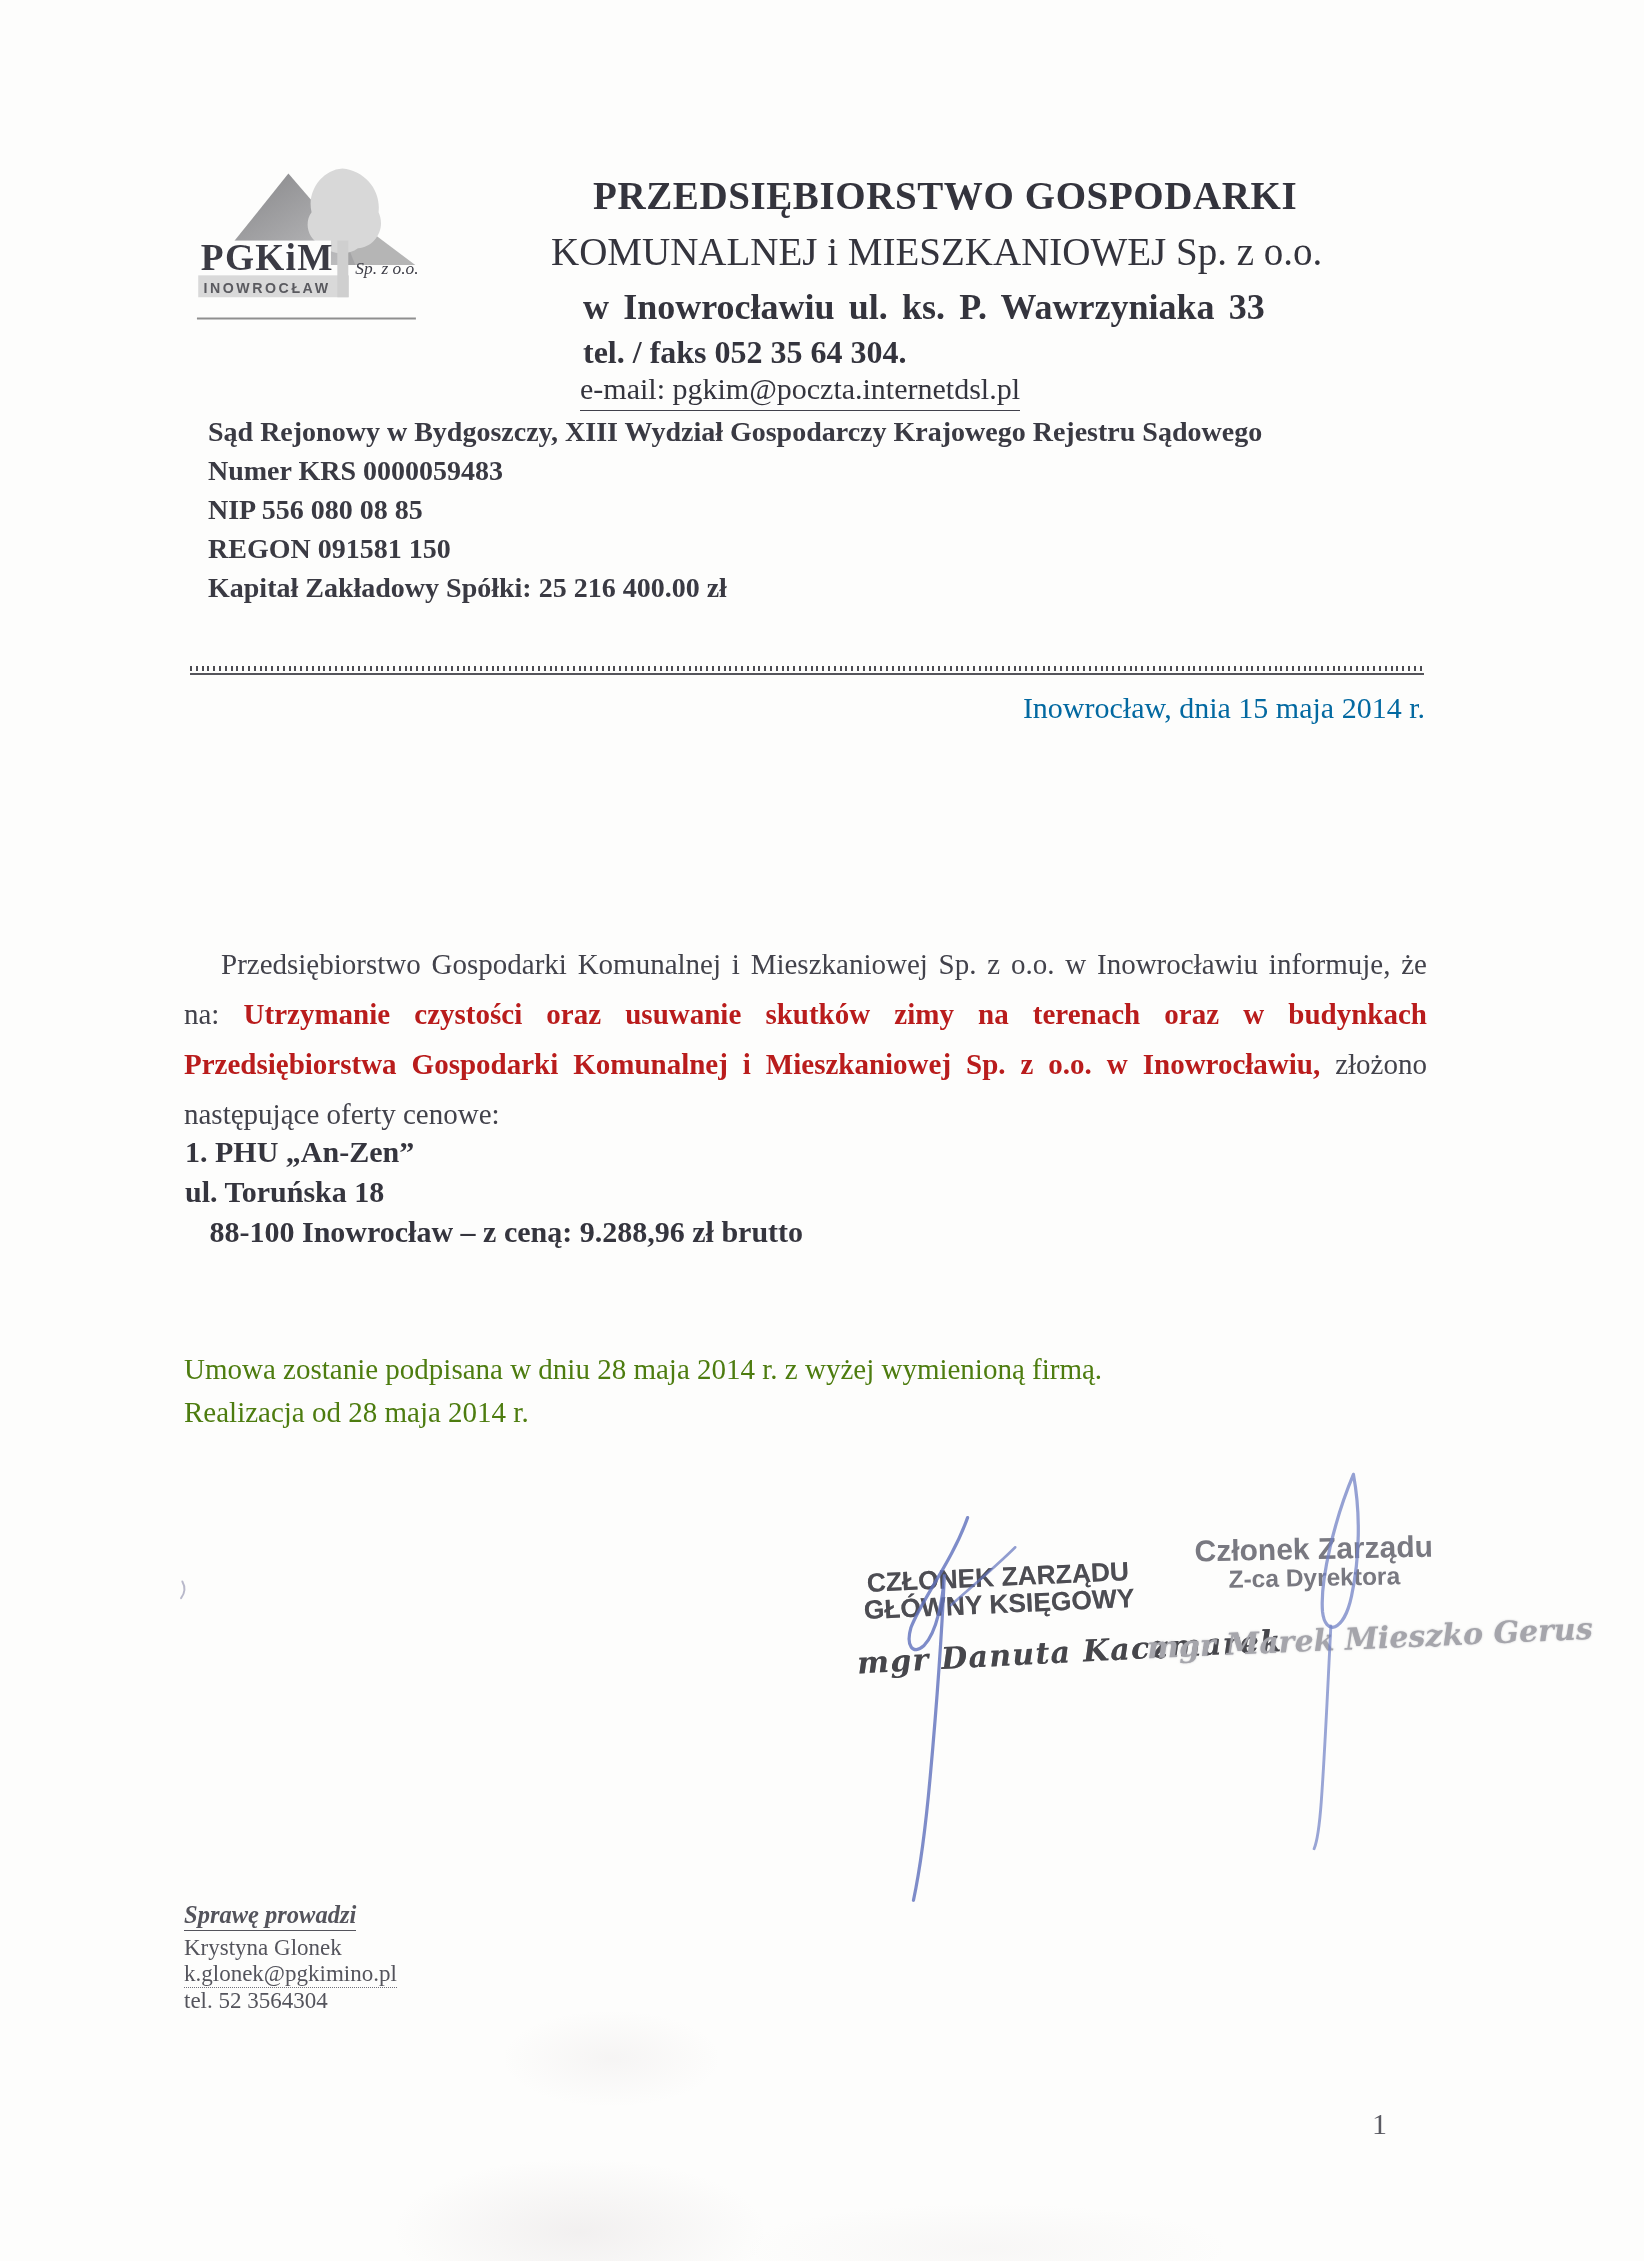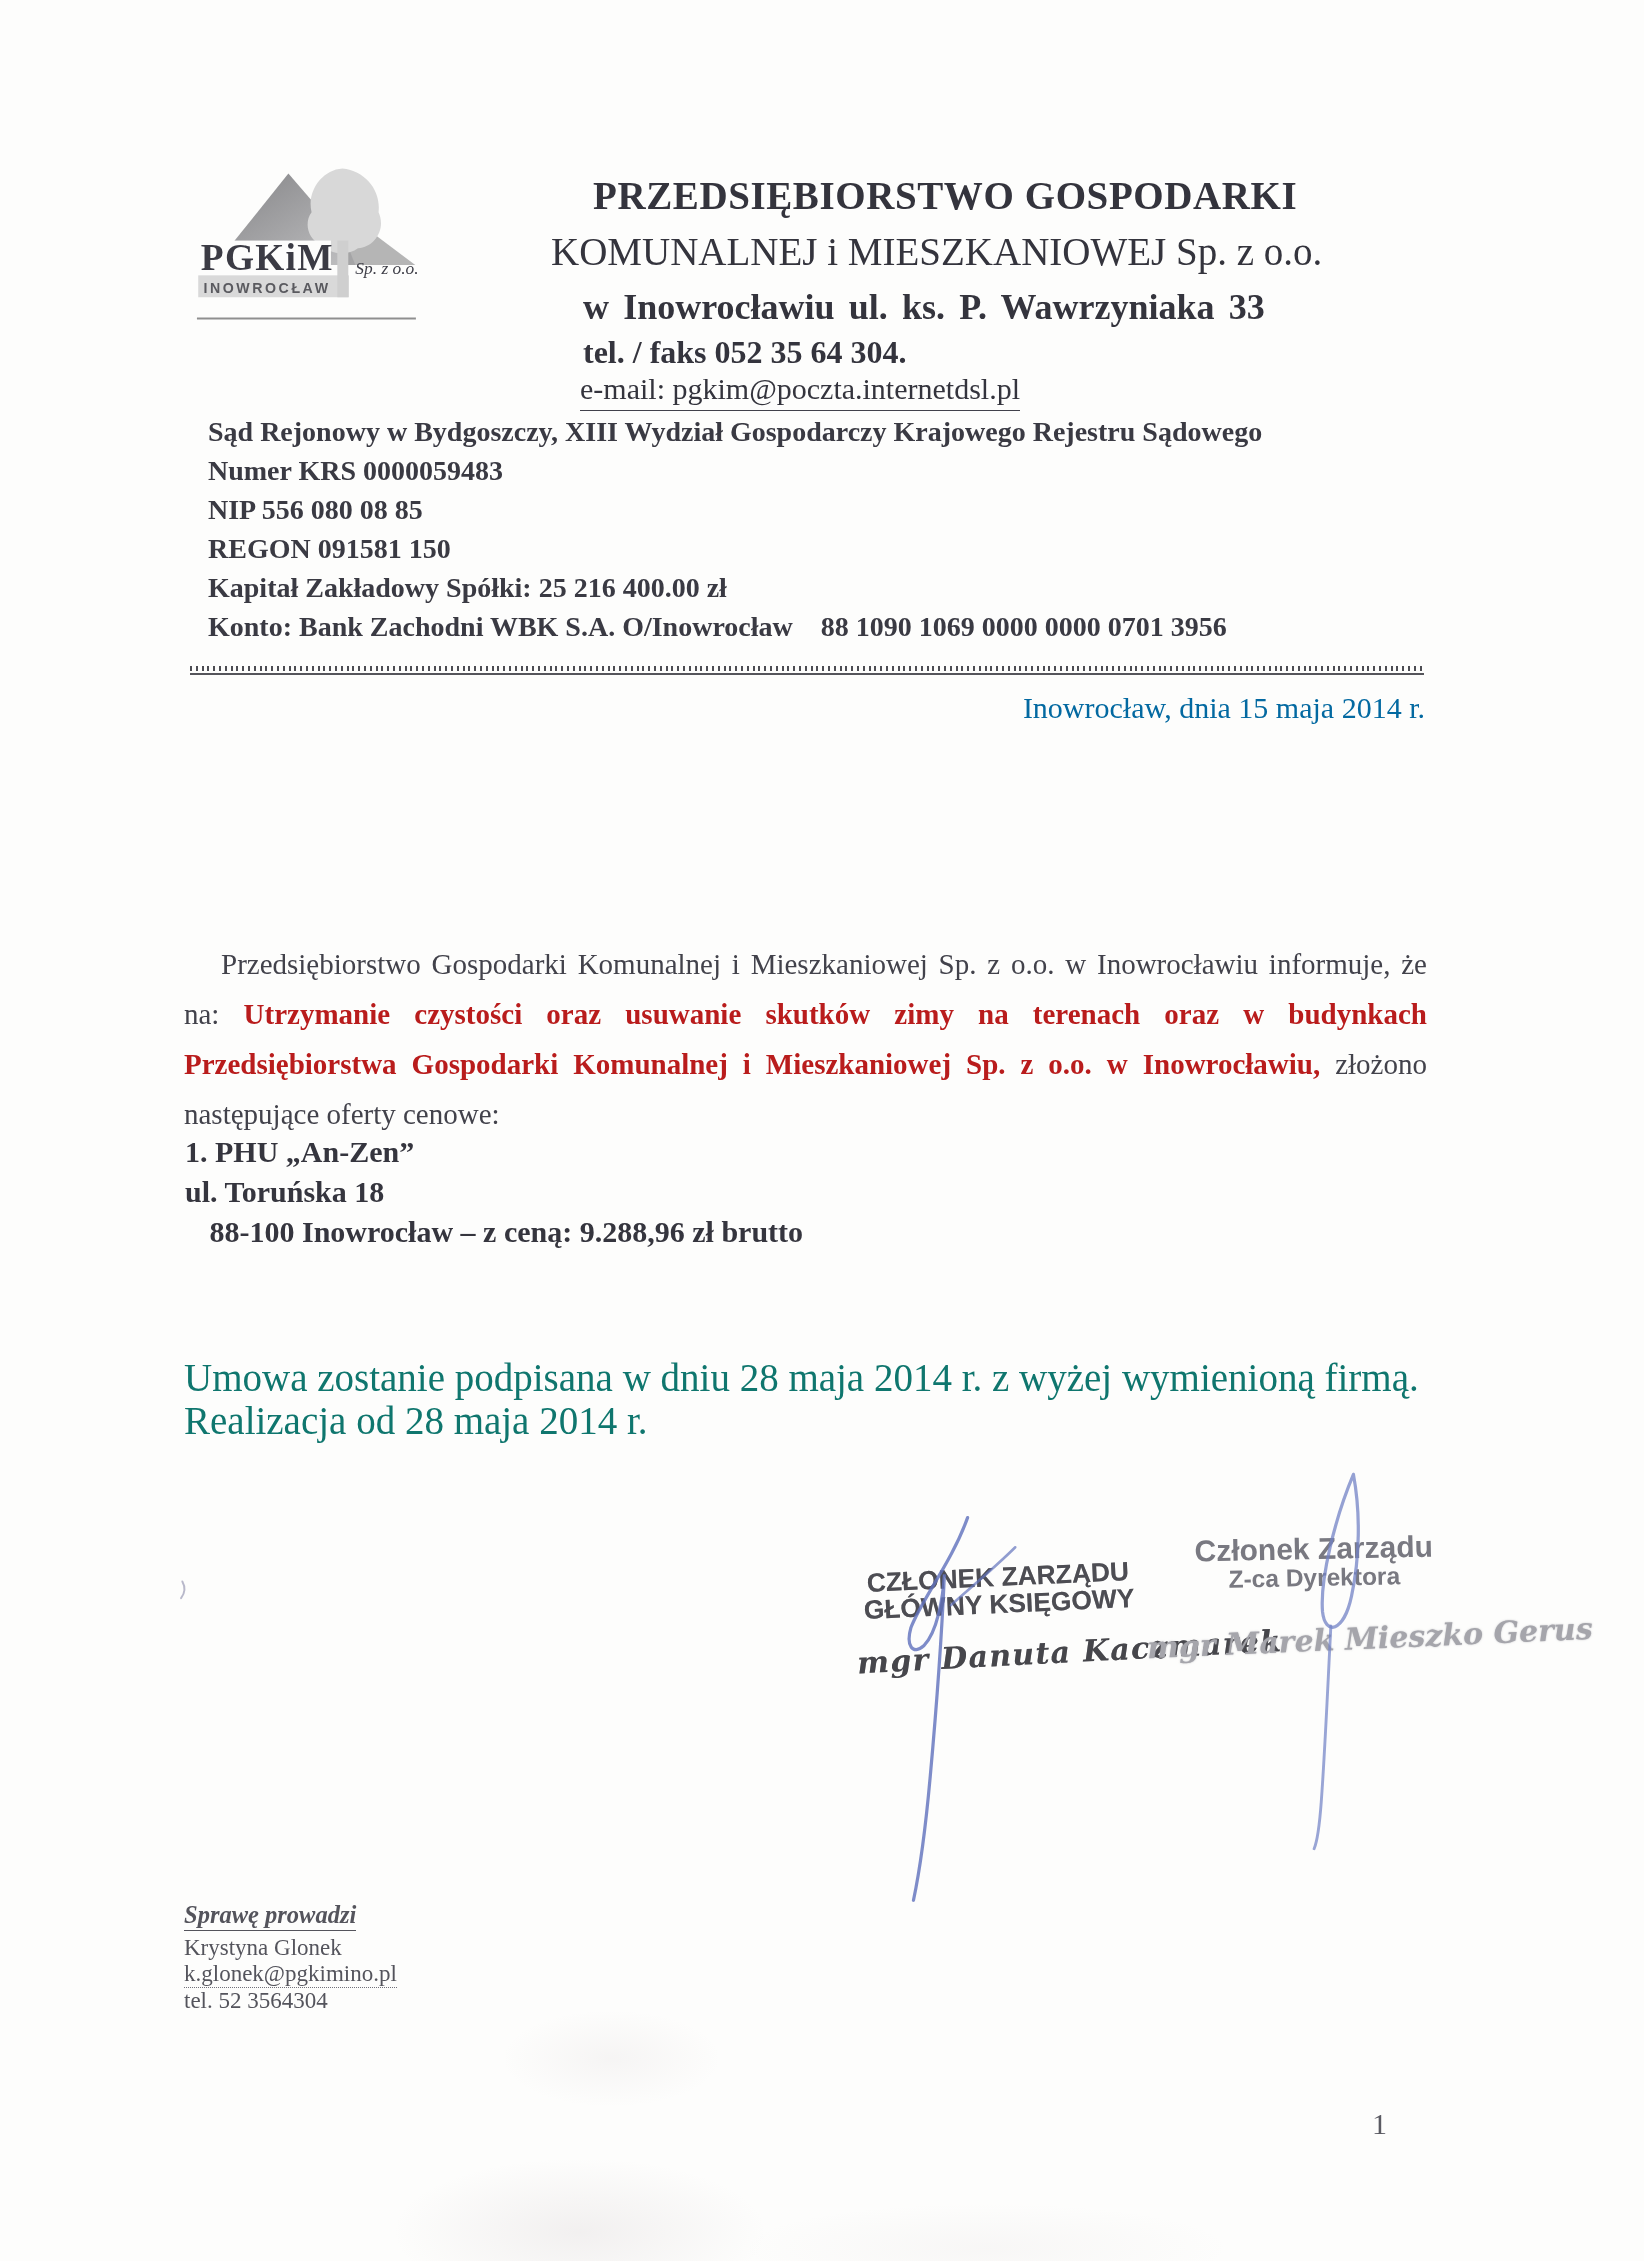--- a/index.html
+++ b/index.html
@@ -27,21 +27,21 @@
   .sep .dots{height:4.5px;background:repeating-linear-gradient(90deg,#4c4c52 0 1.9px,transparent 1.9px 5.8px);}
   .sep .rule{margin-top:2.6px;height:0;border-top:2.6px solid #55555b;}
   .dateline{top:691px;right:219px;font-size:30px;color:#0369a1;white-space:nowrap;}
   
   .bodypar{left:184px;top:939px;width:1243px;font-size:29px;line-height:50px;
            text-align:justify;text-indent:37px;color:#42424b;}
   .bodypar b{color:#b91c1c;}
   .offer{left:185px;top:1132px;font-size:30px;font-weight:bold;color:#35353e;line-height:40px;}
   .offer .o2{}
   .offer .o3{margin-left:24.5px;}
-  .contract{left:184px;top:1348px;font-size:39px;line-height:43px;color:#0f766e;margin-top:8px;}
+  .contract{left:184px;top:1348px;font-size:29px;line-height:43px;color:#4d7c0f;}
   
   .stamp-left{left:857px;top:1564px;width:283px;text-align:center;
     font-family:"Liberation Sans","DejaVu Sans",sans-serif;font-weight:bold;
     font-size:26.4px;line-height:27px;color:#4d4d53;transform:rotate(-2.6deg);
     text-shadow:0 0 0.6px rgba(77,77,83,.55);}
   .stamp-left-name{left:857px;top:1638px;width:283px;text-align:center;
     font-family:"DejaVu Serif",serif;font-style:italic;font-weight:bold;
     font-size:30px;color:#46464b;letter-spacing:1.3px;transform:rotate(-3deg);
     text-shadow:0 0 0.6px rgba(70,70,75,.5);white-space:nowrap;}
   .stamp-right{left:1166px;top:1533px;width:296px;text-align:center;
@@ -102,21 +102,20 @@
     <div class="hdr-l4">tel. / faks 052 35 64 304.</div>
     <div class="hdr-l5">e-mail: pgkim@poczta.internetdsl.pl</div>
   </div>
 
   <div class="abs registry">
     <div>Sąd Rejonowy w Bydgoszczy, XIII Wydział Gospodarczy Krajowego Rejestru Sądowego</div>
     <div>Numer KRS 0000059483</div>
     <div>NIP 556 080 08 85</div>
     <div>REGON 091581 150</div>
     <div>Kapitał Zakładowy Spółki: 25 216 400.00 zł</div>
-    <div>Konto: Bank Zachodni WBK S.A. O/Inowrocław&nbsp;&nbsp;&nbsp;&nbsp;88 1090 1069 0000 0000 0701 3956</div>
   </div>
 
   <div class="abs sep">
     <div class="dots"></div>
     <div class="rule"></div>
   </div>
 
   <div class="abs dateline">Inowrocław, dnia 15 maja 2014 r.</div>
 
   <div class="abs bodypar">

